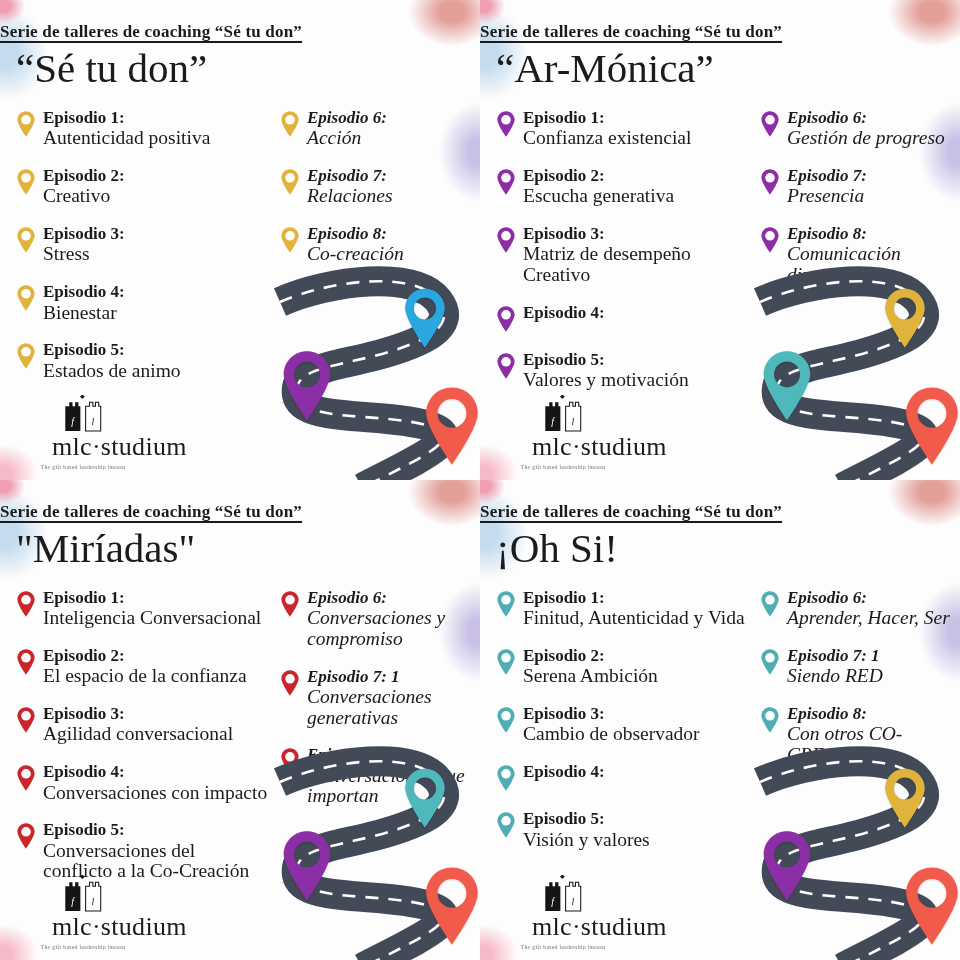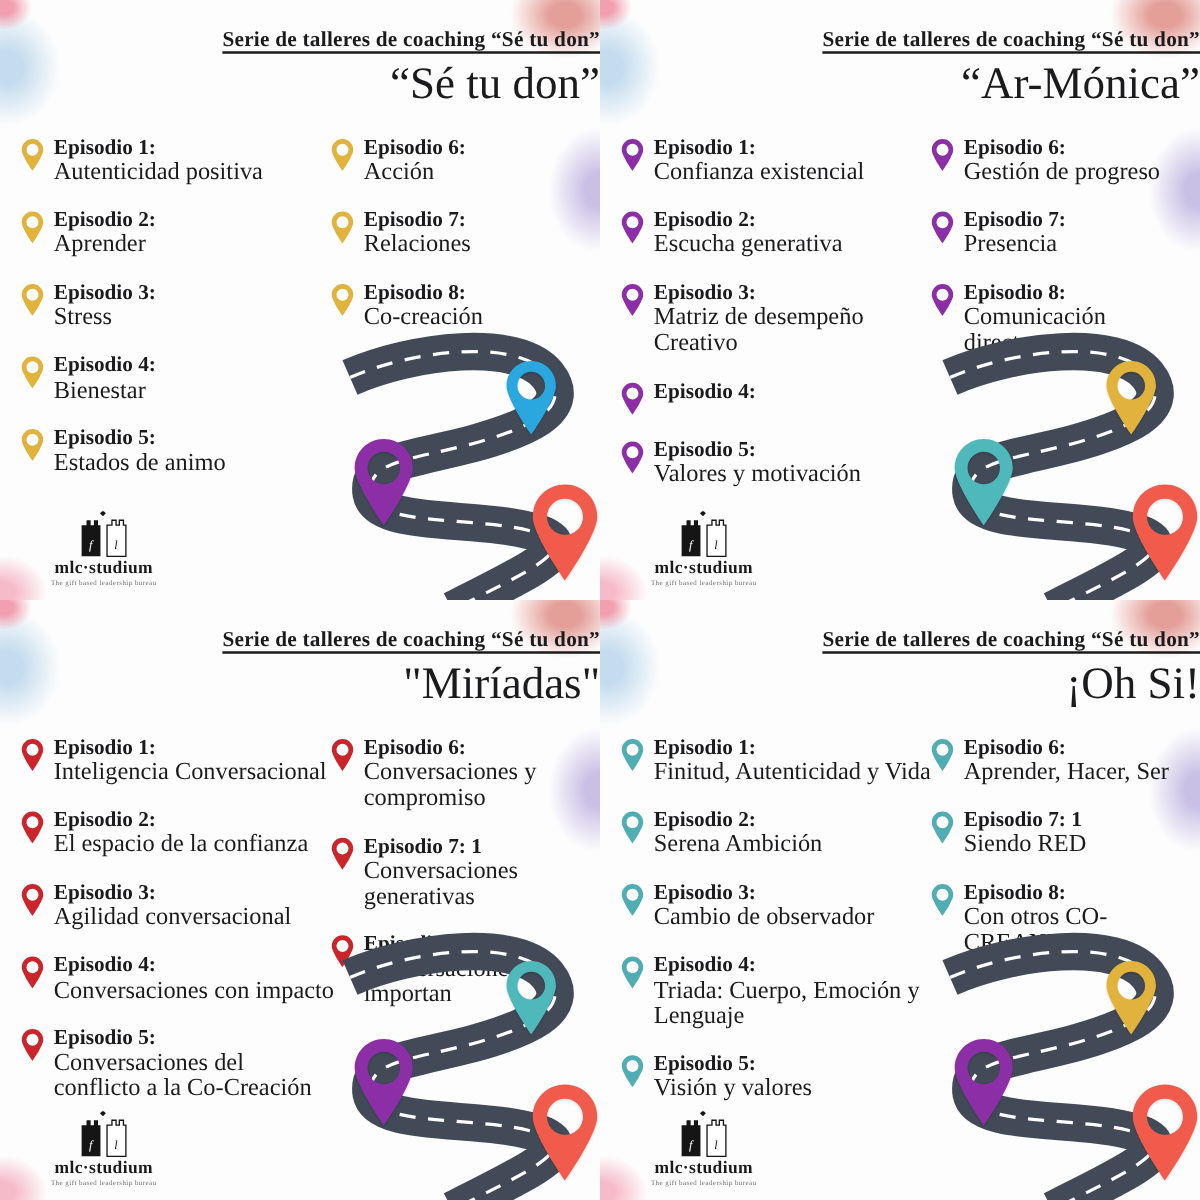--- a/index.html
+++ b/index.html
@@ -14,45 +14,45 @@
   .quadrant{
     position:relative;width:480px;height:480px;overflow:hidden;
     background:
       radial-gradient(30px 24px at 3px 6px,  rgba(238,128,150,.75) 25%, rgba(238,128,150,0) 75%),
       radial-gradient(54px 60px at 6px 54px, rgba(158,198,228,.60) 22%, rgba(158,198,228,0) 78%),
       radial-gradient(56px 44px at 452px 12px, rgba(214,110,100,.66) 22%, rgba(214,110,100,0) 78%),
       radial-gradient(50px 64px at 478px 152px, rgba(163,148,212,.58) 20%, rgba(163,148,212,0) 78%),
       radial-gradient(46px 38px at 2px 474px, rgba(242,150,172,.64) 22%, rgba(242,150,172,0) 78%),
       #fdfdfd;
   }
-  .poster-header{position:absolute;top:22px;left:0;right:0;text-align:right;}
+  .poster-header{position:absolute;top:22px;left:0;right:0;text-align:left;}
   .series{
     margin:0;font-size:17px;font-weight:700;letter-spacing:.2px;
     text-decoration:underline;text-decoration-thickness:2px;text-underline-offset:4px;
   }
-  .title{margin:6px 0 0;font-size:36px;font-weight:500;line-height:1;}
+  .title{margin:6px 16px 0;font-size:41px;font-weight:500;line-height:1;}
   .col{position:absolute;top:108px;}
   .col-left{left:16px;width:252px;}
-  .col-right{left:264px;width:198px;}
+  .col-right{left:280px;width:198px;font-style:italic;}
   .episode{display:flex;gap:7px;margin-bottom:17px;}
   .pin{flex:0 0 20px;margin-top:2px;color:var(--pin);}
   .pin svg{width:20px;height:28px;display:block;}
   .ep-text{display:block;}
   .ep-label{display:block;font-weight:700;font-size:17px;line-height:1.2;}
   .ep-title{display:block;font-size:19.5px;line-height:1.06;}
   .road{position:absolute;left:266px;top:276px;width:214px;height:204px;}
   .road-svg{position:absolute;left:0;top:0;overflow:visible;}
   .road-pin{position:absolute;display:block;filter:drop-shadow(0 1px 1px rgba(0,0,0,.15));}
   .road-pin svg{width:100%;height:auto;display:block;}
   .rp1{left:136px;top:10px;width:46px;}
   .rp2{left:14px;top:72px;width:54px;}
   .rp3{left:156px;top:108px;width:60px;}
   .logo{position:absolute;left:24px;bottom:10px;width:118px;text-align:center;}
   .castle{width:42px;height:auto;display:block;margin:0 auto;}
-  .logo-name{font-size:14px;font-weight:700;letter-spacing:.3px;line-height:1.1;}
+  .logo-name{font-size:26px;font-weight:400;letter-spacing:.3px;line-height:1.1;margin-left:28px;}
   .logo-tagline{font-size:5.5px;color:#6e6e6e;letter-spacing:.4px;margin-top:2px;}
 </style>
 </head>
 <body>
 
 <div id="poster-grid">
   <section class="quadrant" style="--pin: #e2b33c;">
     <header class="poster-header">
       <h2 class="series">Serie de talleres de coaching “Sé tu don”</h2>
       <h1 class="title">“Sé tu don”</h1>
@@ -71,21 +71,21 @@
           </span>
         </div>
         <div class="episode">
           <span class="pin">
             <svg viewBox="0 0 100 140" aria-hidden="true">
               <path fill="currentColor" fill-rule="evenodd" d="M50 6C26 6 7 25 7 49c0 24 43 85 43 85s43-61 43-85C93 25 74 6 50 6zm0 67a24 24 0 1 1 0-48 24 24 0 0 1 0 48z"></path>
             </svg>
           </span>
           <span class="ep-text">
             <span class="ep-label">Episodio 2:</span>
-            <span class="ep-title">Aprender</span>
+            <span class="ep-title">Creativo</span>
           </span>
         </div>
         <div class="episode">
           <span class="pin">
             <svg viewBox="0 0 100 140" aria-hidden="true">
               <path fill="currentColor" fill-rule="evenodd" d="M50 6C26 6 7 25 7 49c0 24 43 85 43 85s43-61 43-85C93 25 74 6 50 6zm0 67a24 24 0 1 1 0-48 24 24 0 0 1 0 48z"></path>
             </svg>
           </span>
           <span class="ep-text">
             <span class="ep-label">Episodio 3:</span>
@@ -494,21 +494,20 @@
           </span>
         </div>
         <div class="episode">
           <span class="pin">
             <svg viewBox="0 0 100 140" aria-hidden="true">
               <path fill="currentColor" fill-rule="evenodd" d="M50 6C26 6 7 25 7 49c0 24 43 85 43 85s43-61 43-85C93 25 74 6 50 6zm0 67a24 24 0 1 1 0-48 24 24 0 0 1 0 48z"></path>
             </svg>
           </span>
           <span class="ep-text">
             <span class="ep-label">Episodio 4:</span>
-            <span class="ep-title">Triada: Cuerpo, Emoción y Lenguaje</span>
           </span>
         </div>
         <div class="episode">
           <span class="pin">
             <svg viewBox="0 0 100 140" aria-hidden="true">
               <path fill="currentColor" fill-rule="evenodd" d="M50 6C26 6 7 25 7 49c0 24 43 85 43 85s43-61 43-85C93 25 74 6 50 6zm0 67a24 24 0 1 1 0-48 24 24 0 0 1 0 48z"></path>
             </svg>
           </span>
           <span class="ep-text">
             <span class="ep-label">Episodio 5:</span>

